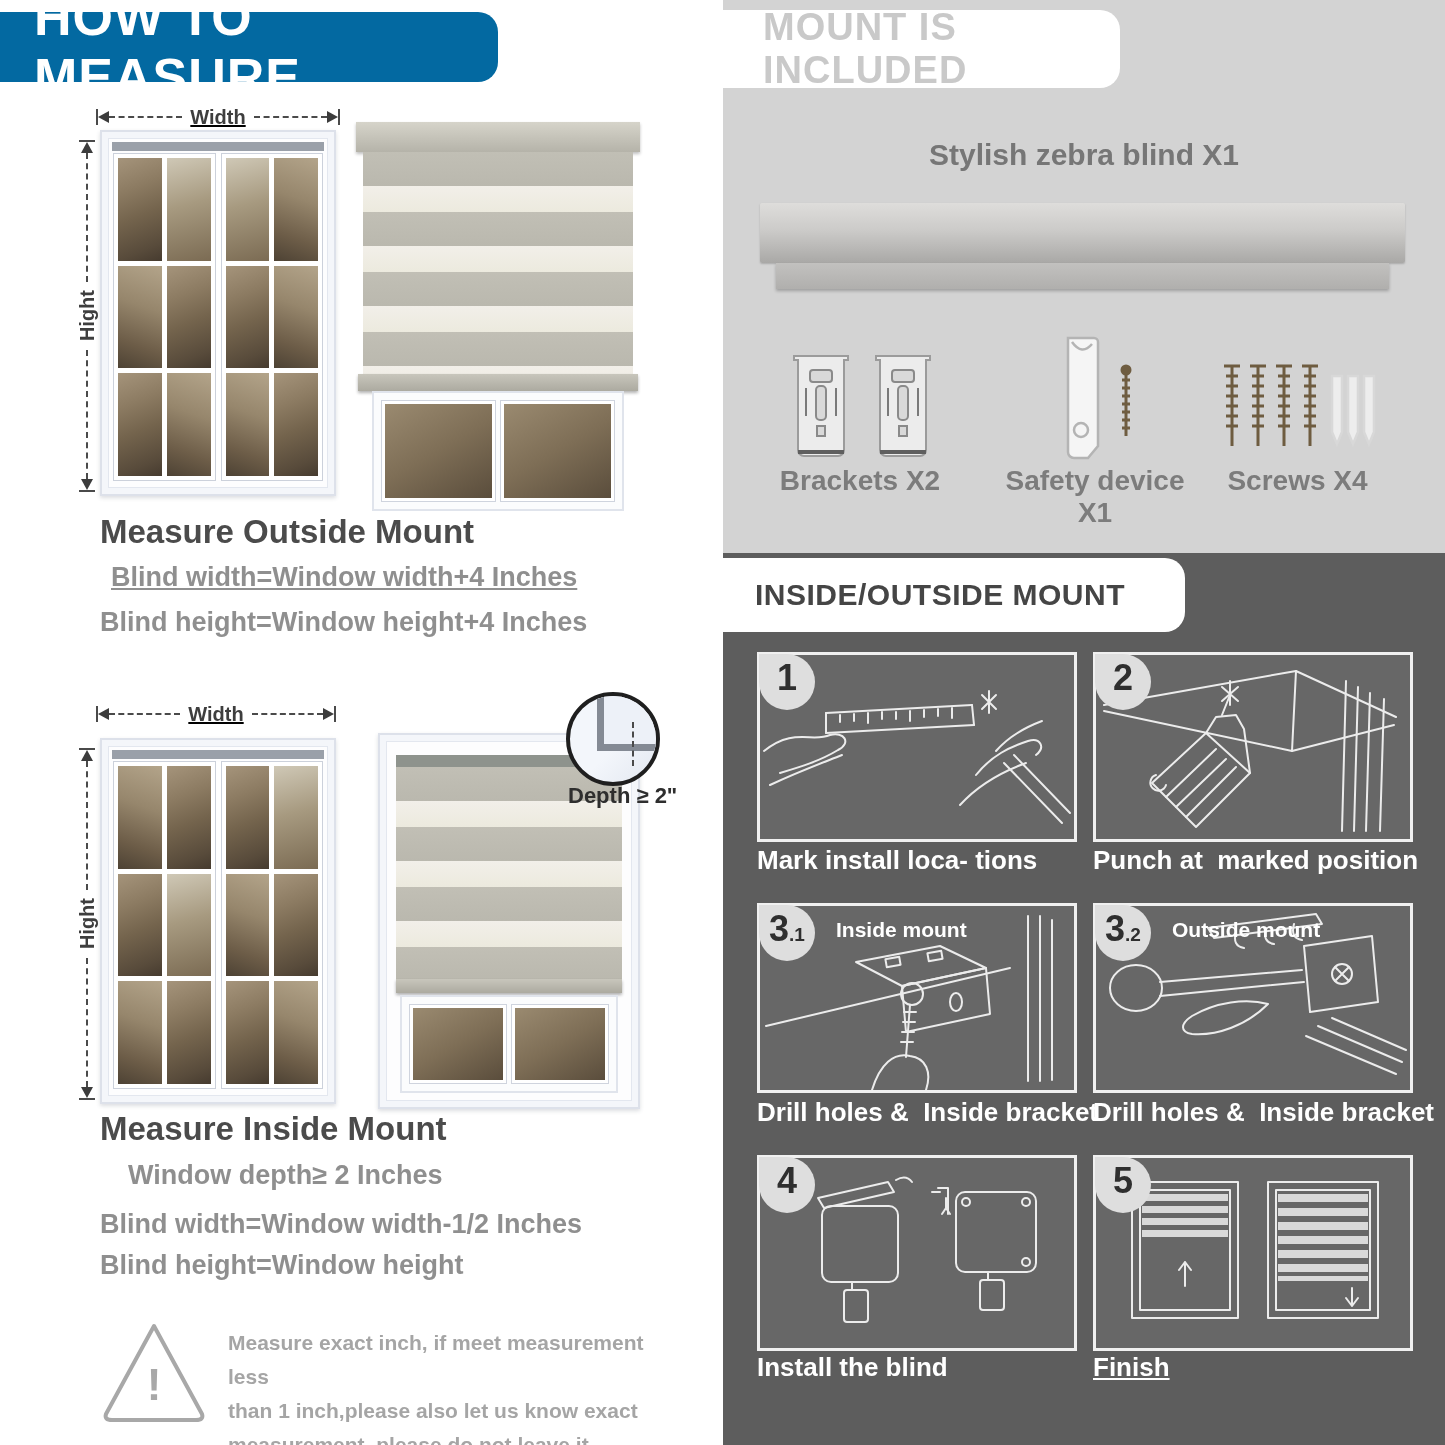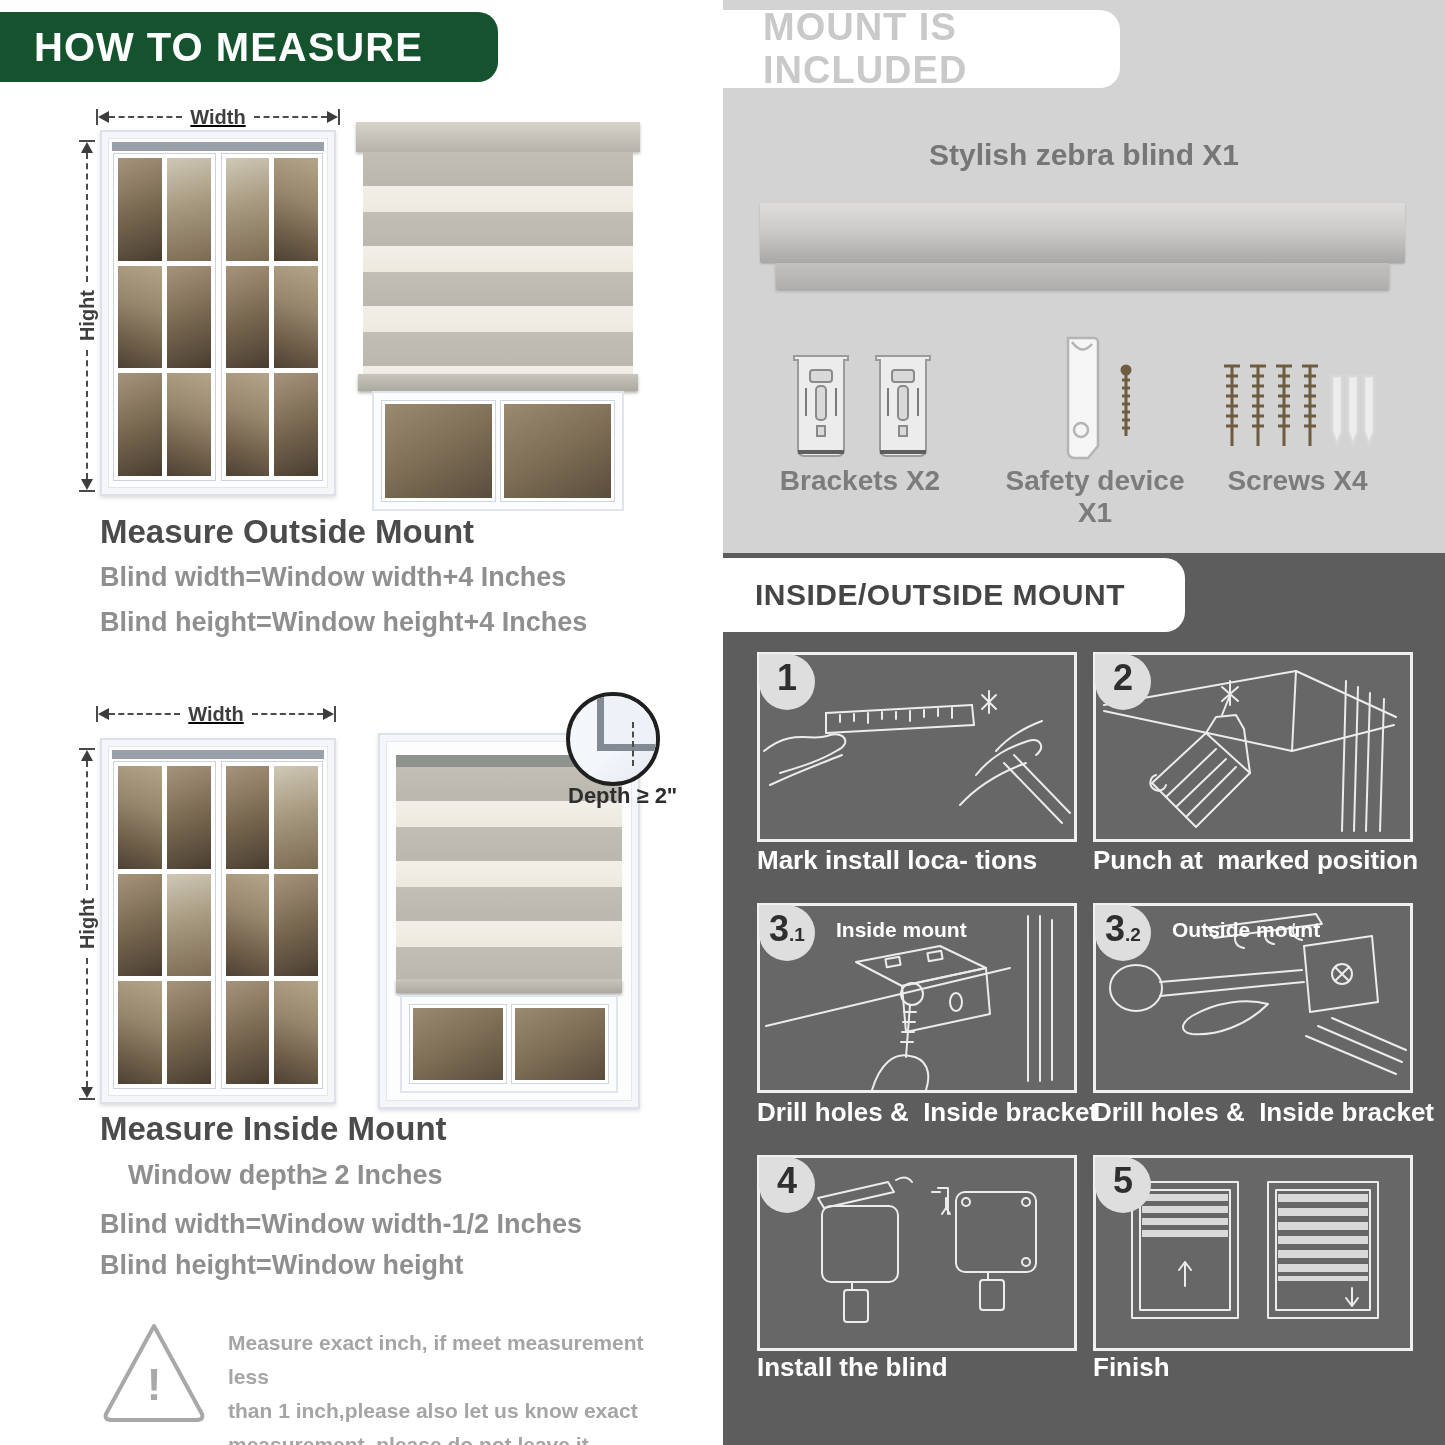--- a/index.html
+++ b/index.html
@@ -2,21 +2,21 @@
 <html><head>
 <meta charset="utf-8">
 <style>
   html,body{margin:0;padding:0;}
   body{font-family:"Liberation Sans", sans-serif;}
   #canvas{position:relative;width:1445px;height:1445px;background:#ffffff;overflow:hidden;}
   .abs{position:absolute;}
 
   
   .banner{position:absolute;border-radius:0 20px 20px 0;font-weight:bold;display:flex;align-items:center;}
-  .banner-left{left:0;top:12px;width:464px;height:70px;background:#14532d;color:#ffffff;font-size:40px;padding-left:34px;letter-spacing:1px;}
+  .banner-left{left:0;top:12px;width:464px;height:70px;background:#0369a1;color:#ffffff;font-size:52px;padding-left:34px;letter-spacing:1px;}
   .banner-included{left:723px;top:10px;width:357px;height:78px;background:#ffffff;color:#c9c9c9;font-size:38px;padding-left:40px;letter-spacing:1px;}
   .banner-mount{left:723px;top:558px;width:430px;height:74px;background:#ffffff;color:#454545;font-size:30px;padding-left:32px;letter-spacing:.5px;}
 
   
   .panel-included{left:723px;top:0;width:722px;height:553px;background:#d3d3d3;}
   .panel-dark{left:723px;top:553px;width:722px;height:892px;background:#5d5d5d;}
 
   
   .h-title{position:absolute;font-weight:bold;font-size:33px;color:#4b4b4b;}
   .h-line{position:absolute;font-weight:bold;font-size:27px;color:#8f8f8f;}
@@ -137,21 +137,21 @@
     <div class="blind-cassette" style="left:-2px;right:-2px;"></div>
     <div class="blind-body" style="top:30px;height:222px;"></div>
     <div class="blind-rail" style="top:252px;"></div>
     <div class="underwin" style="left:14px;right:14px;top:269px;height:100px;">
       <div class="g"></div>
       <div class="g"></div>
     </div>
   </div>
 
   <div class="h-title" style="left:100px;top:513px;">Measure Outside Mount</div>
-  <div class="h-line" style="left:100px;top:562px;">Blind width=Window width+4 Inches</div>
+  <div class="h-line" style="left:111px;top:562px;text-decoration:underline;">Blind width=Window width+4 Inches</div>
   <div class="h-line" style="left:100px;top:607px;">Blind height=Window height+4 Inches</div>
 
   <div class="arrow-h" style="left:96px;top:705px;width:240px;">
     <div class="tick-v"></div>
     <div class="ah-l"></div>
     <div class="dash-h"></div>
     <span class="dim-label">Width</span>
     <div class="dash-h"></div>
     <div class="ah-r"></div>
     <div class="tick-v"></div>
@@ -429,21 +429,21 @@
         </g>
         <g class="lineart">
           <path d="M256 130 v18 m-6 -8 l6 8 l6 -8"></path>
         </g>
       </svg>
       <div class="step-badge">
         <span class="n">5</span>
           <span class="s"></span>
       </div>
     </div>
-    <div class="step-caption" style="left:370px;top:799px;">Finish</div>
+    <div class="step-caption" style="left:370px;top:799px;text-decoration:underline;">Finish</div>
 
   </div>
 
   <div class="banner banner-mount">
     <span>INSIDE/OUTSIDE MOUNT</span>
   </div>
 
 </div>
 
 </body></html>

